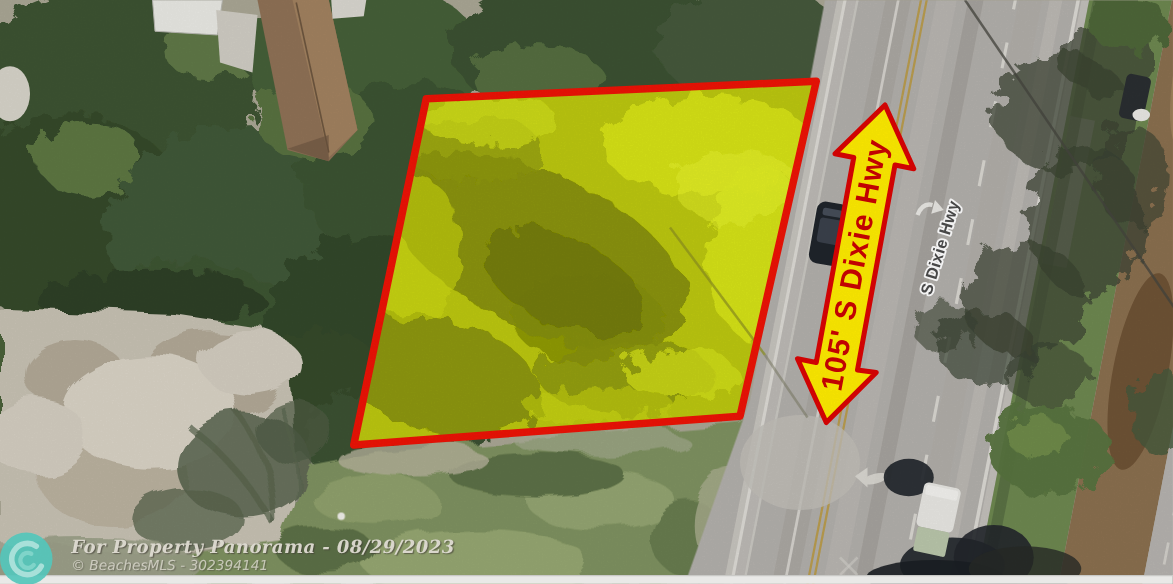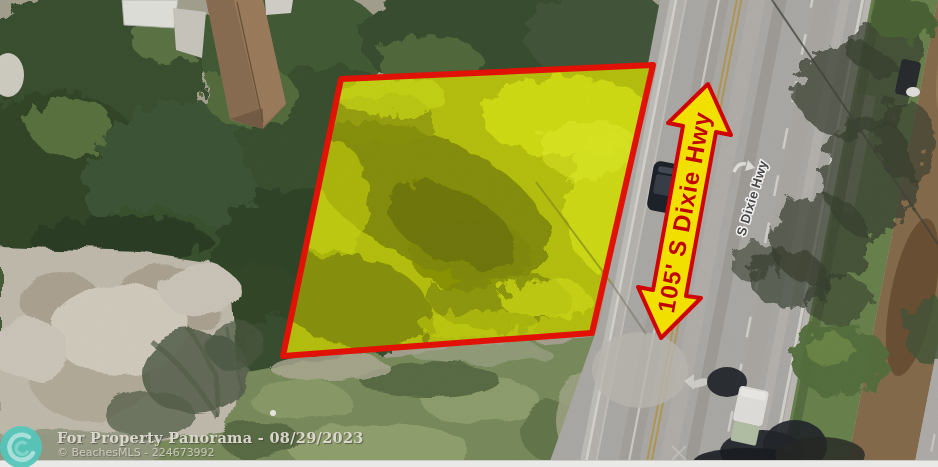--- a/index.html
+++ b/index.html
@@ -1,21 +1,21 @@
 <!DOCTYPE html>
 <html><head>
 <meta charset="utf-8">
 <style>
   html,body{margin:0;padding:0;background:#ffffff;}
   .stage{position:relative;width:938px;height:467px;overflow:hidden;background:#a9a694;
          font-family:"Liberation Sans",sans-serif;}
   .stage svg.scene{position:absolute;left:0;top:0;}
   .bottom-strip{position:absolute;left:0;bottom:0;width:938px;height:6px;
                 background:#e9e9e7;border-top:1px solid #c9c9c6;}
-  .watermark{position:absolute;left:0;top:0;width:938px;height:444px;pointer-events:none;}
+  .watermark{position:absolute;left:0;top:0;width:938px;height:444px;pointer-events:none;font-style:italic;}
   .wm-logo{position:absolute;left:-2px;top:424px;width:46px;height:46px;}
   .wm-line1{position:absolute;left:57px;top:429px;
             font-family:"DejaVu Serif","Liberation Serif",serif;font-weight:bold;
             font-size:14.5px;letter-spacing:.3px;color:rgba(223,220,211,.95);
             text-shadow:1px 1px 1px rgba(66,62,54,.65);white-space:nowrap;}
   .wm-line2{position:absolute;left:57px;top:446px;
             font-family:"DejaVu Sans","Liberation Sans",sans-serif;
             font-size:11px;color:rgba(220,217,208,.8);
             text-shadow:1px 1px 1px rgba(66,62,54,.45);white-space:nowrap;}
   .arrow-label-text{font-family:"Liberation Sans",sans-serif;font-weight:bold;
@@ -235,16 +235,16 @@
 
 <div class="bottom-strip"></div>
 
 <div class="watermark">
   <svg class="wm-logo" width="46" height="46" viewBox="0 0 46 46">
     <circle cx="23" cy="23" r="21" opacity=".92" fill="#54c6bb"></circle>
     <path d="M 31 13 A 12.5 12.5 0 1 0 35 29" stroke="#a8e0d9" stroke-width="4.5" fill="none" stroke-linecap="round"></path>
     <path d="M 27 19 A 6 6 0 1 0 29 28" stroke="#7fd4c9" stroke-width="3.5" fill="none" stroke-linecap="round"></path>
   </svg>
   <div class="wm-line1">For Property Panorama - 08/29/2023</div>
-  <div class="wm-line2">© BeachesMLS - 224673992</div>
+  <div class="wm-line2">© BeachesMLS - 302394141</div>
 </div>
 
 </div>
 
 </body></html>

